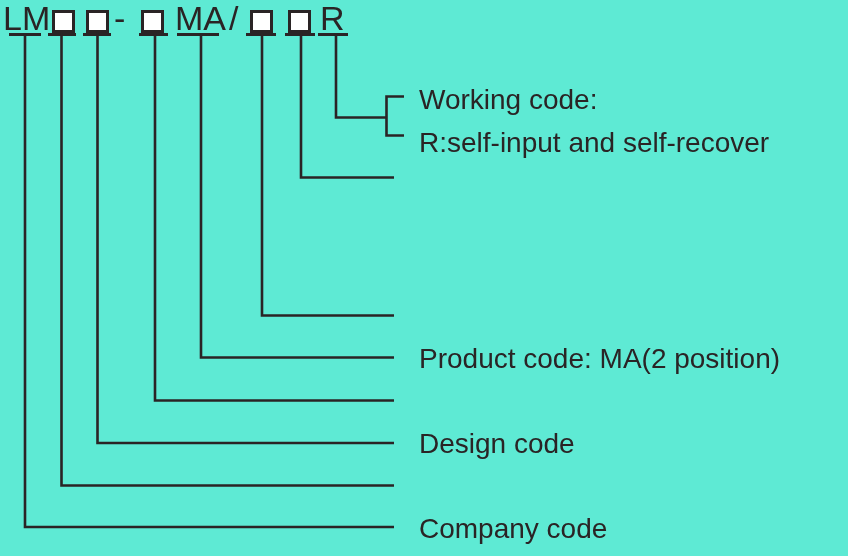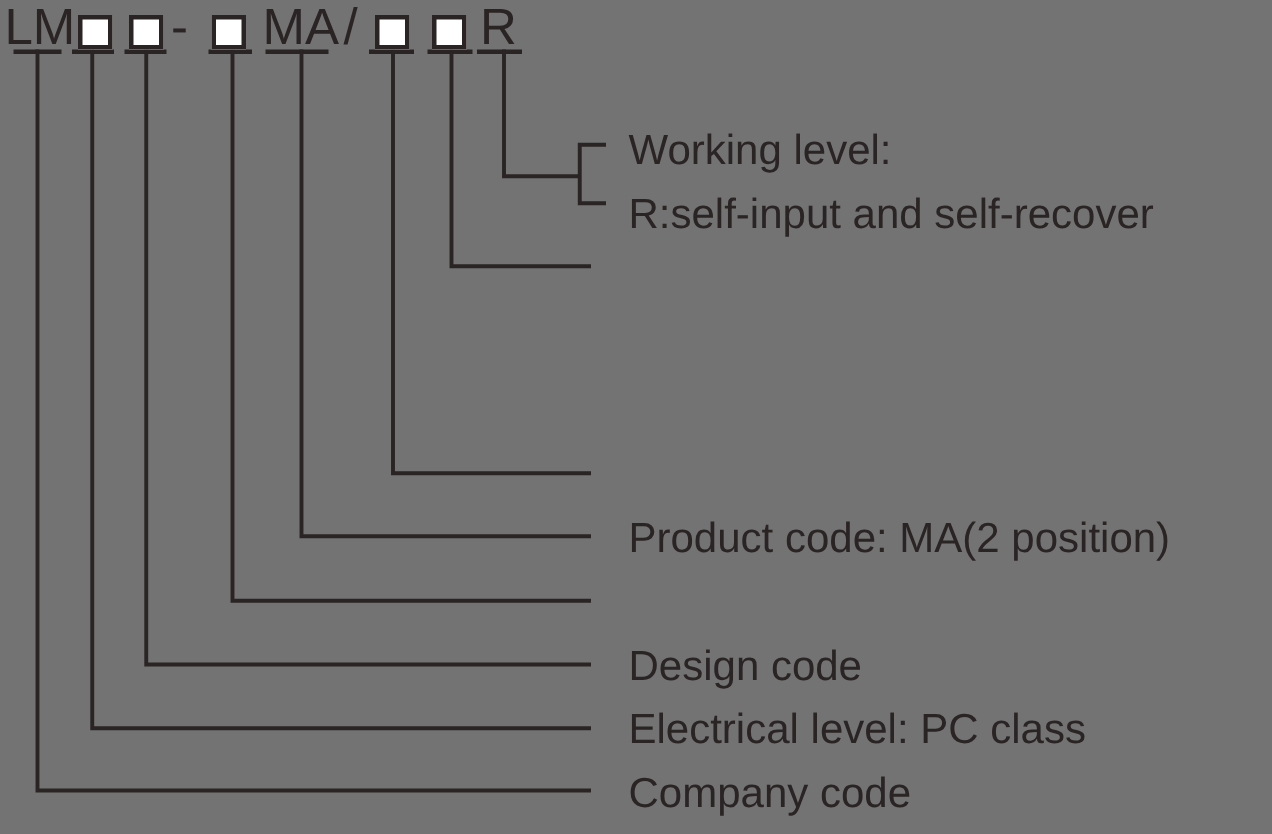--- a/index.html
+++ b/index.html
@@ -5,21 +5,21 @@
   html,body{margin:0;padding:0;}
   body{
     width:848px;height:556px;
     background:#ffffff;
     font-family:"Liberation Sans", sans-serif;
     overflow:hidden;
   }
   .stage{
     position:relative;
     width:848px;height:556px;
-    background:#737373;
+    background:#5eead4;
     color:#2a2425;
   }
   .stage svg{position:absolute;left:0;top:0;}
   .code-row{position:absolute;left:0;top:0;width:848px;height:40px;}
   .code-text{
     position:absolute;top:0;
     font-size:34px;line-height:36px;
     color:#2a2425;white-space:pre;
   }
   .code-box{
@@ -61,20 +61,19 @@
     <span class="code-box" style="left:86px"></span>
     <span class="code-text" style="left:114px">-</span>
     <span class="code-box" style="left:141px"></span>
     <span class="code-text" style="left:175px">MA</span>
     <span class="code-text" style="left:229px">/</span>
     <span class="code-box" style="left:250px"></span>
     <span class="code-box" style="left:288px"></span>
     <span class="code-text" style="left:320px">R</span>
   </div>
 
-  <div class="label" style="top:86px">Working level:</div>
+  <div class="label" style="top:86px">Working code:</div>
   <div class="label" style="top:129px">R:self-input and self-recover</div>
   <div class="label" style="top:345px">Product code: MA(2 position)</div>
   <div class="label" style="top:430px">Design code</div>
-  <div class="label" style="top:472px">Electrical level: PC class</div>
   <div class="label" style="top:515px">Company code</div>
 
 </div>
 
 </body></html>

